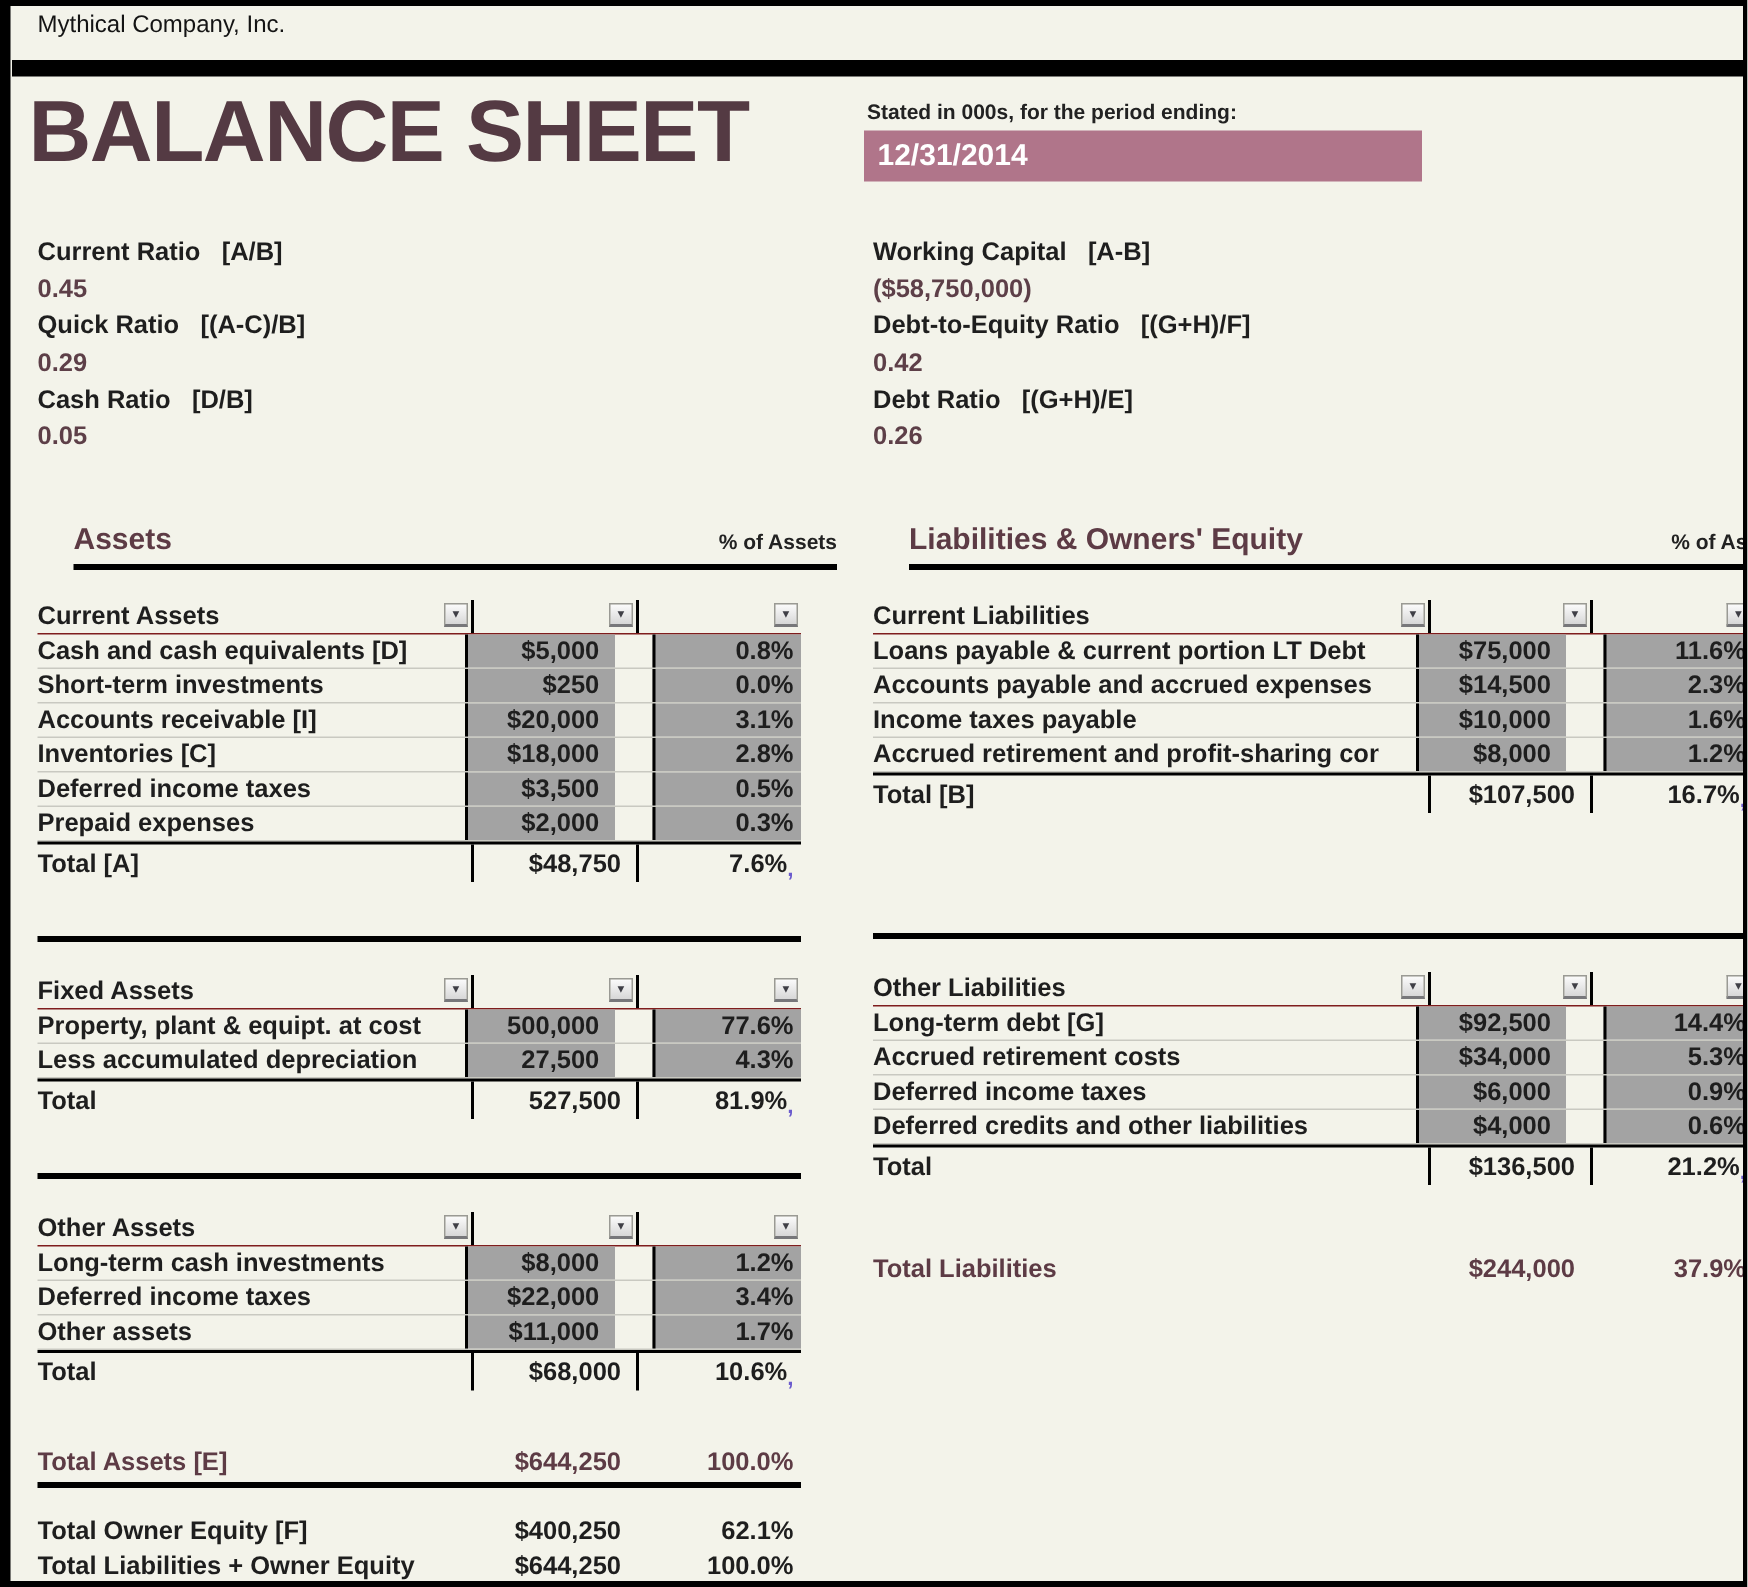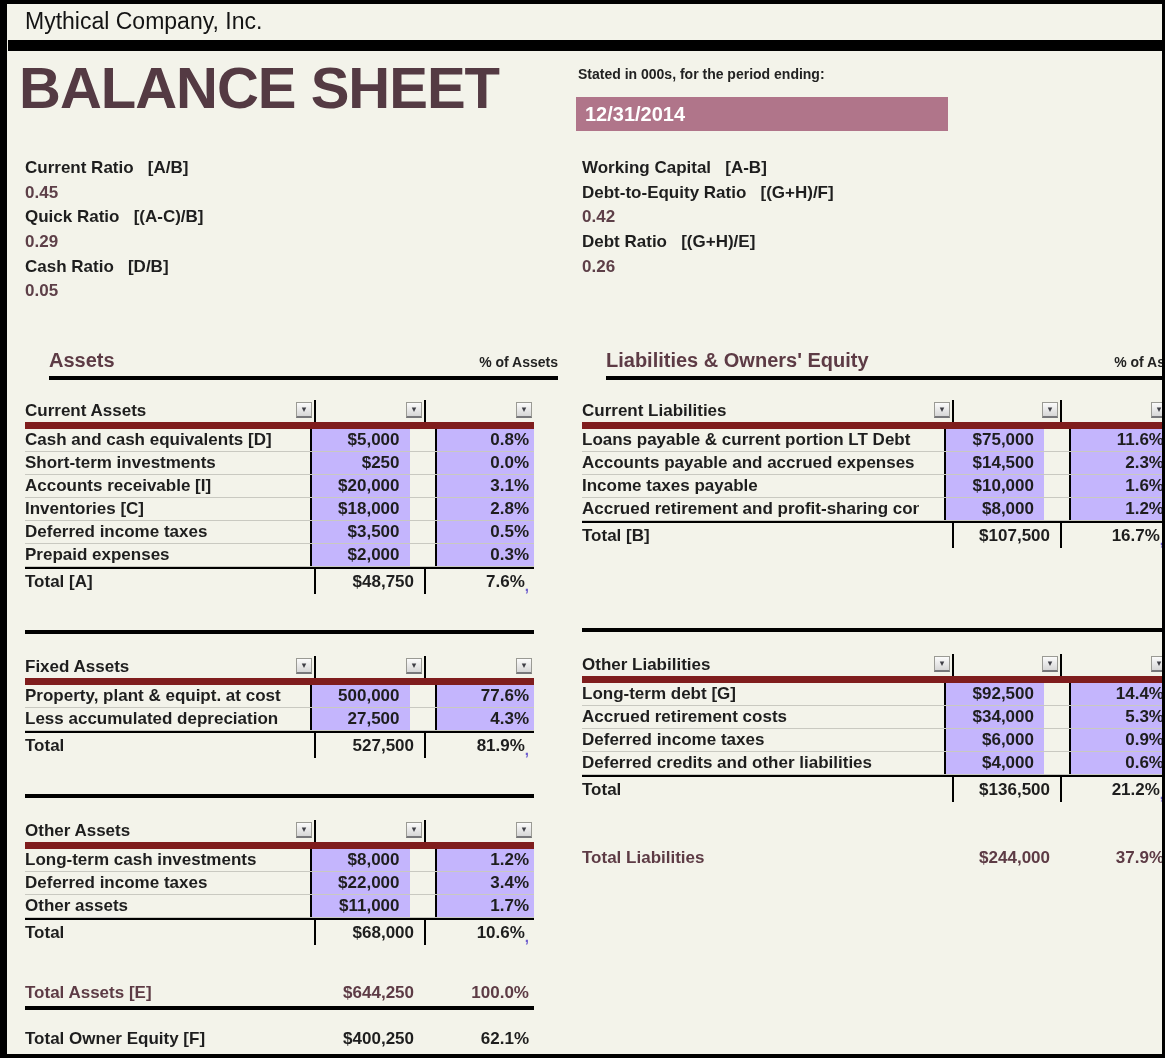--- a/index.html
+++ b/index.html
@@ -5,25 +5,25 @@
   html,body{margin:0;padding:0;background:#fff;}
   .page{
     position:relative; width:1165px; height:1058px; box-sizing:border-box;
     background:#f3f3ea; overflow:hidden;
     border-top:4px solid #000; border-left:7px solid #000;
     border-right:3px solid #000; border-bottom:4px solid #000;
     font-family:"Liberation Sans", sans-serif; color:#1e1e1e;
   }
   .pre{white-space:pre;text-align:center;}
   
-  .company{position:absolute; left:18px; top:4px; font-size:23px; font-weight:400; color:#141414;}
+  .company{position:absolute; left:18px; top:4px; font-size:16px; font-weight:400; color:#141414;}
   .black-bar{position:absolute; left:1px; right:0; top:36px; height:11px; background:#000;}
   .page-title{position:absolute; left:12px; top:50px; font-size:58px; font-weight:700; letter-spacing:-1px; color:#543a43;}
   .period-label{position:absolute; left:571px; top:62px; font-size:14px; font-weight:700; color:#222;}
-  .date-cell{position:absolute; left:569px; top:93px; width:372px; height:34px; background:#b0758a; color:#fff;
+  .date-cell{position:absolute; left:569px; top:83px; width:372px; height:34px; background:#b0758a; color:#fff;
     font-size:20px; font-weight:700; display:flex; align-items:center; padding-left:9px; box-sizing:border-box;}
   
   .ratios{position:absolute; top:152px; font-size:17px; font-weight:700;}
   .ratios.left{left:18px;} .ratios.right{left:575px;}
   .ratio-line{height:24.6px; display:flex; align-items:center;}
   .ratio-value{color:#5d3f48;}
   
   .sec-head{position:absolute; top:345px;margin-left:24px;}
   .sec-head.left{left:18px; width:509px;} .sec-head.right{left:575px; width:587px;}
   .sec-title-row{display:flex; justify-content:space-between; align-items:baseline; height:26px;}
@@ -32,25 +32,25 @@
   .sec-rule{height:4px; background:#000; margin-top:1px;}
   
   .fincol{position:absolute; top:396px;}
   .fincol.col-left{left:18px; width:509px; --c1:289px; --c2:110px; --c3:110px;}
   .fincol.col-right{left:575px; width:587px; --c1:370px; --c2:108px; --c3:109px;}
   .fin-table{width:100%;}
   .cell{box-sizing:border-box; display:flex; align-items:center; overflow:hidden;}
   .c1{width:var(--c1); white-space:nowrap;}
   .c2{width:var(--c2); border-left:2px solid #000; justify-content:flex-end; padding-right:10px;}
   .c3{width:var(--c3); border-left:2px solid #000; justify-content:flex-end; padding-right:5px;}
-  .t-header{display:flex; height:22px; border-bottom:7px solid #7f1d1d; font-size:17px; font-weight:700;}
+  .t-header{display:flex; height:22px; border-bottom:1px solid #7f1d1d; font-size:17px; font-weight:700;}
   .t-header .cell{position:relative;}
   .t-row{display:flex; height:22px; border-bottom:1px solid #c9c9c1; font-size:17px; font-weight:700;gap:25px;}
   .t-row:last-of-type{border-bottom:none;}
-  .t-row .c2,.t-row .c3{background:#c4b5fd;}
+  .t-row .c2,.t-row .c3{background:#a3a3a3;}
   .t-total{display:flex; height:25px; border-top:2px solid #000; font-size:17px; font-weight:700;}
   .filter-btn{position:absolute; right:2px; top:2px; width:16px; height:16px; padding:0;
     background:linear-gradient(#fbfbfb,#d7d7d7); border:1px solid #9a9a94; border-bottom:2px solid #77777a;
     box-sizing:border-box; display:flex; align-items:center; justify-content:center; cursor:pointer;}
   .filter-btn span{font-size:9px; line-height:9px; color:#3f3f46;}
   .marker{color:#6a5acd; font-size:15px; position:relative; top:4px; margin-left:0px;}
   .thick-rule{height:4px; background:#000; margin:36px 0 22px 0;}
   .col-right .thick-rule{margin-top:80px;}
   .summary{margin-top:34px;}
   .col-right .summary{margin-top:42px;}
@@ -72,20 +72,21 @@
   <div class="ratios left">
     <div class="ratio-line pre">Current Ratio   [A/B]</div>
     <div class="ratio-line ratio-value">0.45</div>
     <div class="ratio-line pre">Quick Ratio   [(A-C)/B]</div>
     <div class="ratio-line ratio-value">0.29</div>
     <div class="ratio-line pre">Cash Ratio   [D/B]</div>
     <div class="ratio-line ratio-value">0.05</div>
   </div>
   <div class="ratios right">
     <div class="ratio-line pre">Working Capital   [A-B]</div>
+    <div class="ratio-line ratio-value">($58,750,000)</div>
     <div class="ratio-line pre">Debt-to-Equity Ratio   [(G+H)/F]</div>
     <div class="ratio-line ratio-value">0.42</div>
     <div class="ratio-line pre">Debt Ratio   [(G+H)/E]</div>
     <div class="ratio-line ratio-value">0.26</div>
   </div>
 
   <div class="sec-head left">
     <div class="sec-title-row">
       <span class="sec-title">Assets</span>
       <span class="pct-head">% of Assets</span>

